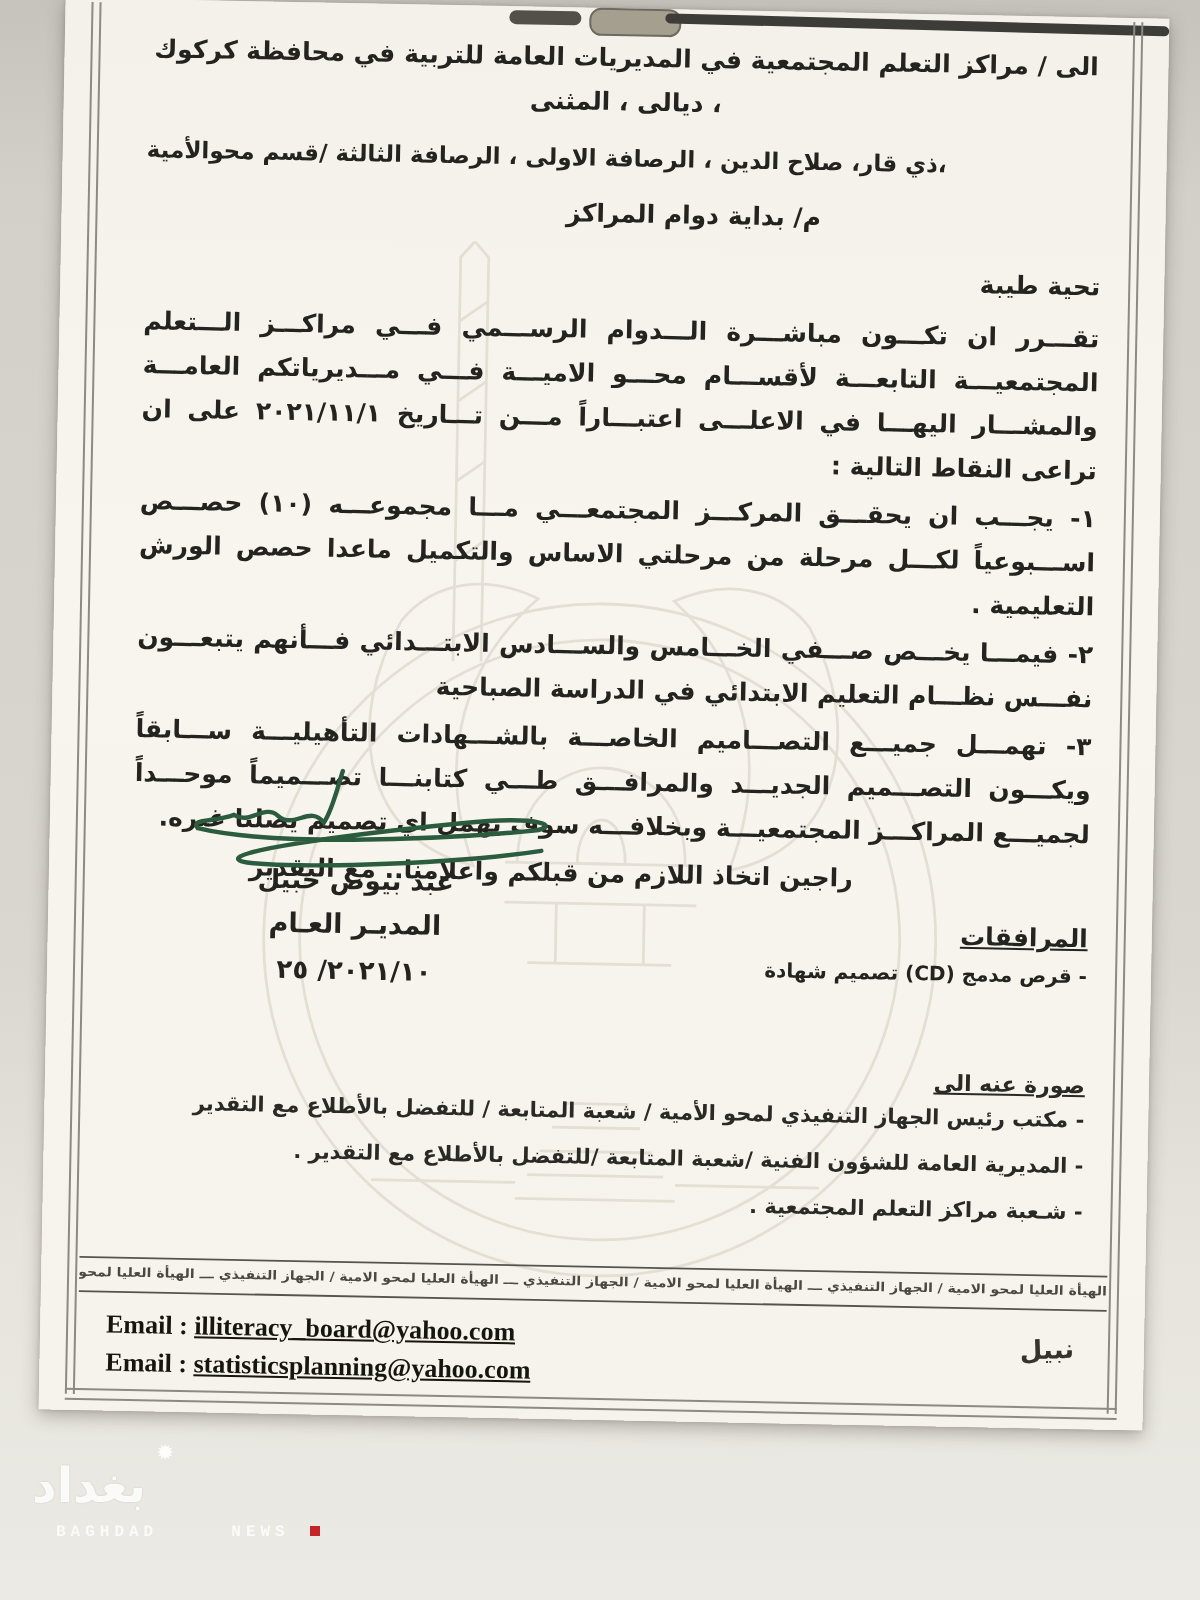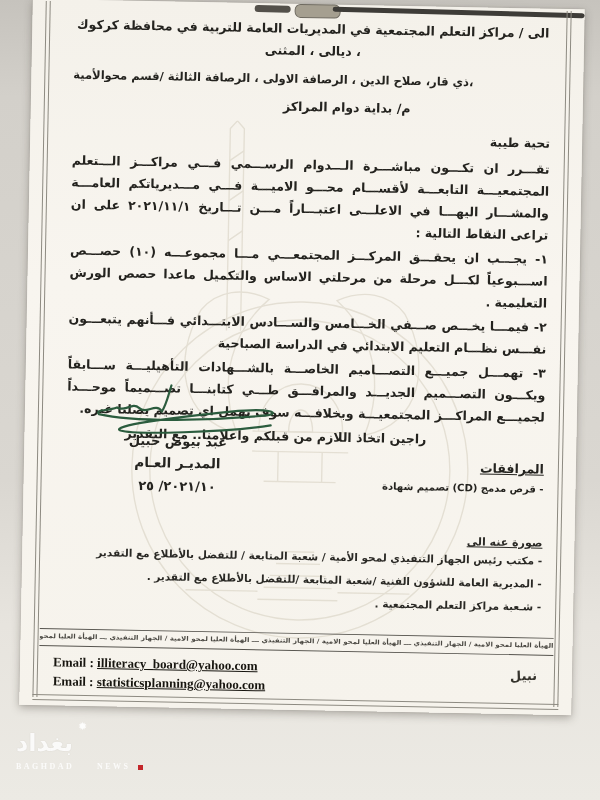--- a/index.html
+++ b/index.html
@@ -66,21 +66,21 @@
     transform:rotate(-3deg);direction:rtl;
   }
   
   .emblem{position:absolute;left:104px;top:118px;opacity:.6;pointer-events:none;}
   
   .wm{position:absolute;left:16px;top:726px;width:160px;color:rgba(255,255,255,.9);}
   .wm .ar{font-size:24px;font-weight:700;line-height:34px;direction:rtl;text-align:left;
           text-shadow:0 0 1px rgba(120,115,105,.25);}
   .wm .burst{position:absolute;left:62px;top:-6px;font-size:11px;color:rgba(255,255,255,.9);}
   .wm .latin{font-size:8px;letter-spacing:2.5px;color:rgba(255,255,255,.8);margin-top:2px;
-             font-family:Liberation Serif, serif;font-weight:700;}
+             font-family:Liberation Mono, monospace;font-weight:700;margin-left:12px;}
   .wm .latin .dim{color:rgba(255,255,255,.45);}
   .redsq{display:inline-block;width:5px;height:5px;background:#c3262a;margin-left:3px;vertical-align:middle;}
 </style>
 </head>
 <body>
 
 <div class="photo">
 
   <div class="page">
 

